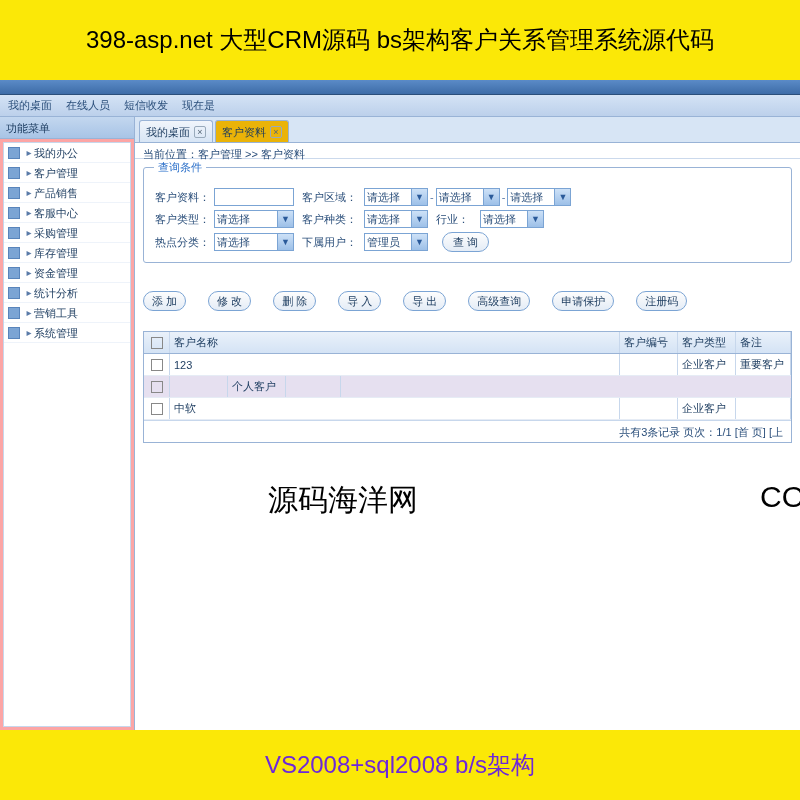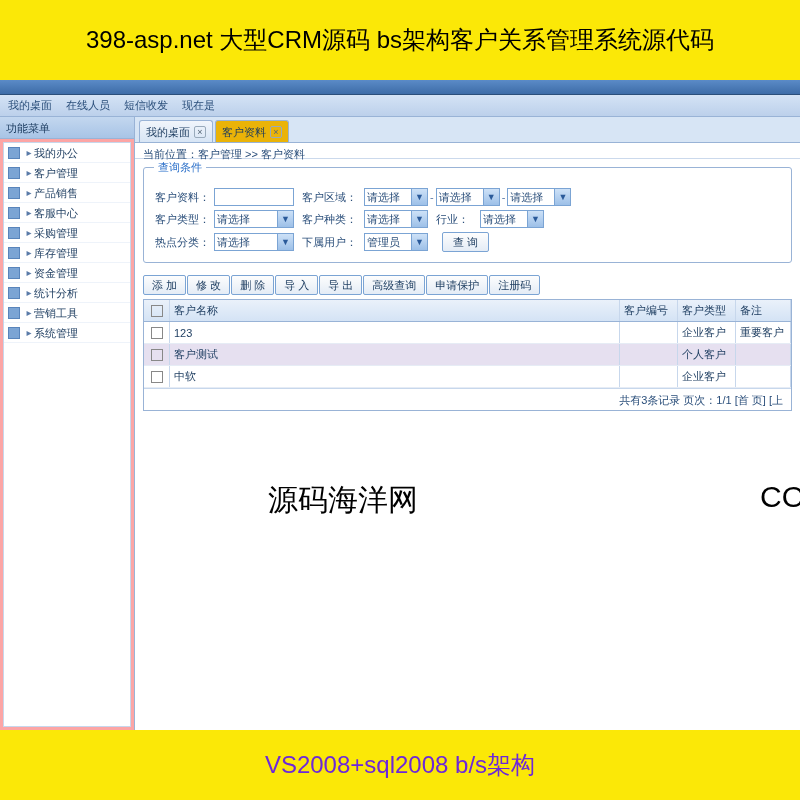--- a/index.html
+++ b/index.html
@@ -25,22 +25,22 @@
 .crumb{height:16px;line-height:22px;padding:0 8px;font-size:11px;color:#2a4e7a;border-bottom:1px solid #cbd9ec}
 .qsec{margin:8px;border:1px solid #99b3d6;border-radius:3px;padding:20px 8px 6px}
 .qsec-lg{position:absolute;top:-8px;left:10px;background:#fff;padding:0 4px;font-size:11px;color:#2a6fc9}
 .qsec{position:relative}
 .qrow{display:flex;align-items:center;margin-bottom:4px;font-size:11px;color:#2a4e7a}
 .qlbl{width:58px;text-align:right;margin-right:4px}
 .qlbl2{width:58px;text-align:left;margin:0 4px 0 8px}
 .qin{height:18px;border:1px solid #7ba4d4;width:80px;font-size:11px;padding:0 2px}
 .qsel{height:18px;border:1px solid #7ba4d4;background:#fff;font-size:11px;width:64px;position:relative;display:inline-flex;align-items:flex-end;padding:0 2px}
 .qsel .dd{position:absolute;right:0;top:0;width:16px;height:16px;background:linear-gradient(#cde1f7,#9dc0e8);border-left:1px solid #7ba4d4;display:flex;align-items:center;justify-content:center;color:#2a5a9a;font-size:9px}
-.qbtn{height:20px;padding:0 10px;background:linear-gradient(#fdfdfd,#e4ecf6);border:1px solid #7ba4d4;border-radius:2px;font-size:11px;color:#1a3a5e;cursor:pointer}
-.tbbar{margin:4px 8px;display:flex;gap:1px}
+.qbtn{height:20px;padding:0 10px;background:linear-gradient(#fdfdfd,#e4ecf6);border:1px solid #7ba4d4;border-radius:10px;font-size:11px;color:#1a3a5e;cursor:pointer}
+.tbbar{margin:20px 8px;display:flex;gap:22px}
 .tbbar .qbtn{padding:0 8px}
 .grid{margin:0 8px;border:1px solid #99b3d6}
 .ghdr{display:flex;background:linear-gradient(#eaf1fa,#d4e3f5);border-bottom:1px solid #99b3d6;height:22px}
 .gc{border-right:1px solid #c7d7ec;font-size:11px;color:#1a3a5e;display:flex;align-items:center;padding:0 4px}
 .gck{width:26px;justify-content:center}
 .gcn{flex:1}
 .gci{width:58px}
 .gct{width:58px}
 .gcr{width:55px}
 .grow{display:flex;height:22px;border-bottom:1px solid #e6ecf5;background:#fff}
@@ -215,21 +215,20 @@
             </div>
           <div class="gc gcn">123</div>
           <div class="gc gci"></div>
           <div class="gc gct">企业客户</div>
           <div class="gc gcr">重要客户</div>
         </div>
         <div class="grow sel">
           <div class="gc gck">
               <span class="gchk"></span>
             </div>
-          <div class="gc gcn">客户测试</div>
           <div class="gc gci"></div>
           <div class="gc gct">个人客户</div>
           <div class="gc gcr"></div>
         </div>
         <div class="grow">
           <div class="gc gck">
               <span class="gchk"></span>
             </div>
           <div class="gc gcn">中软</div>
           <div class="gc gci"></div>

